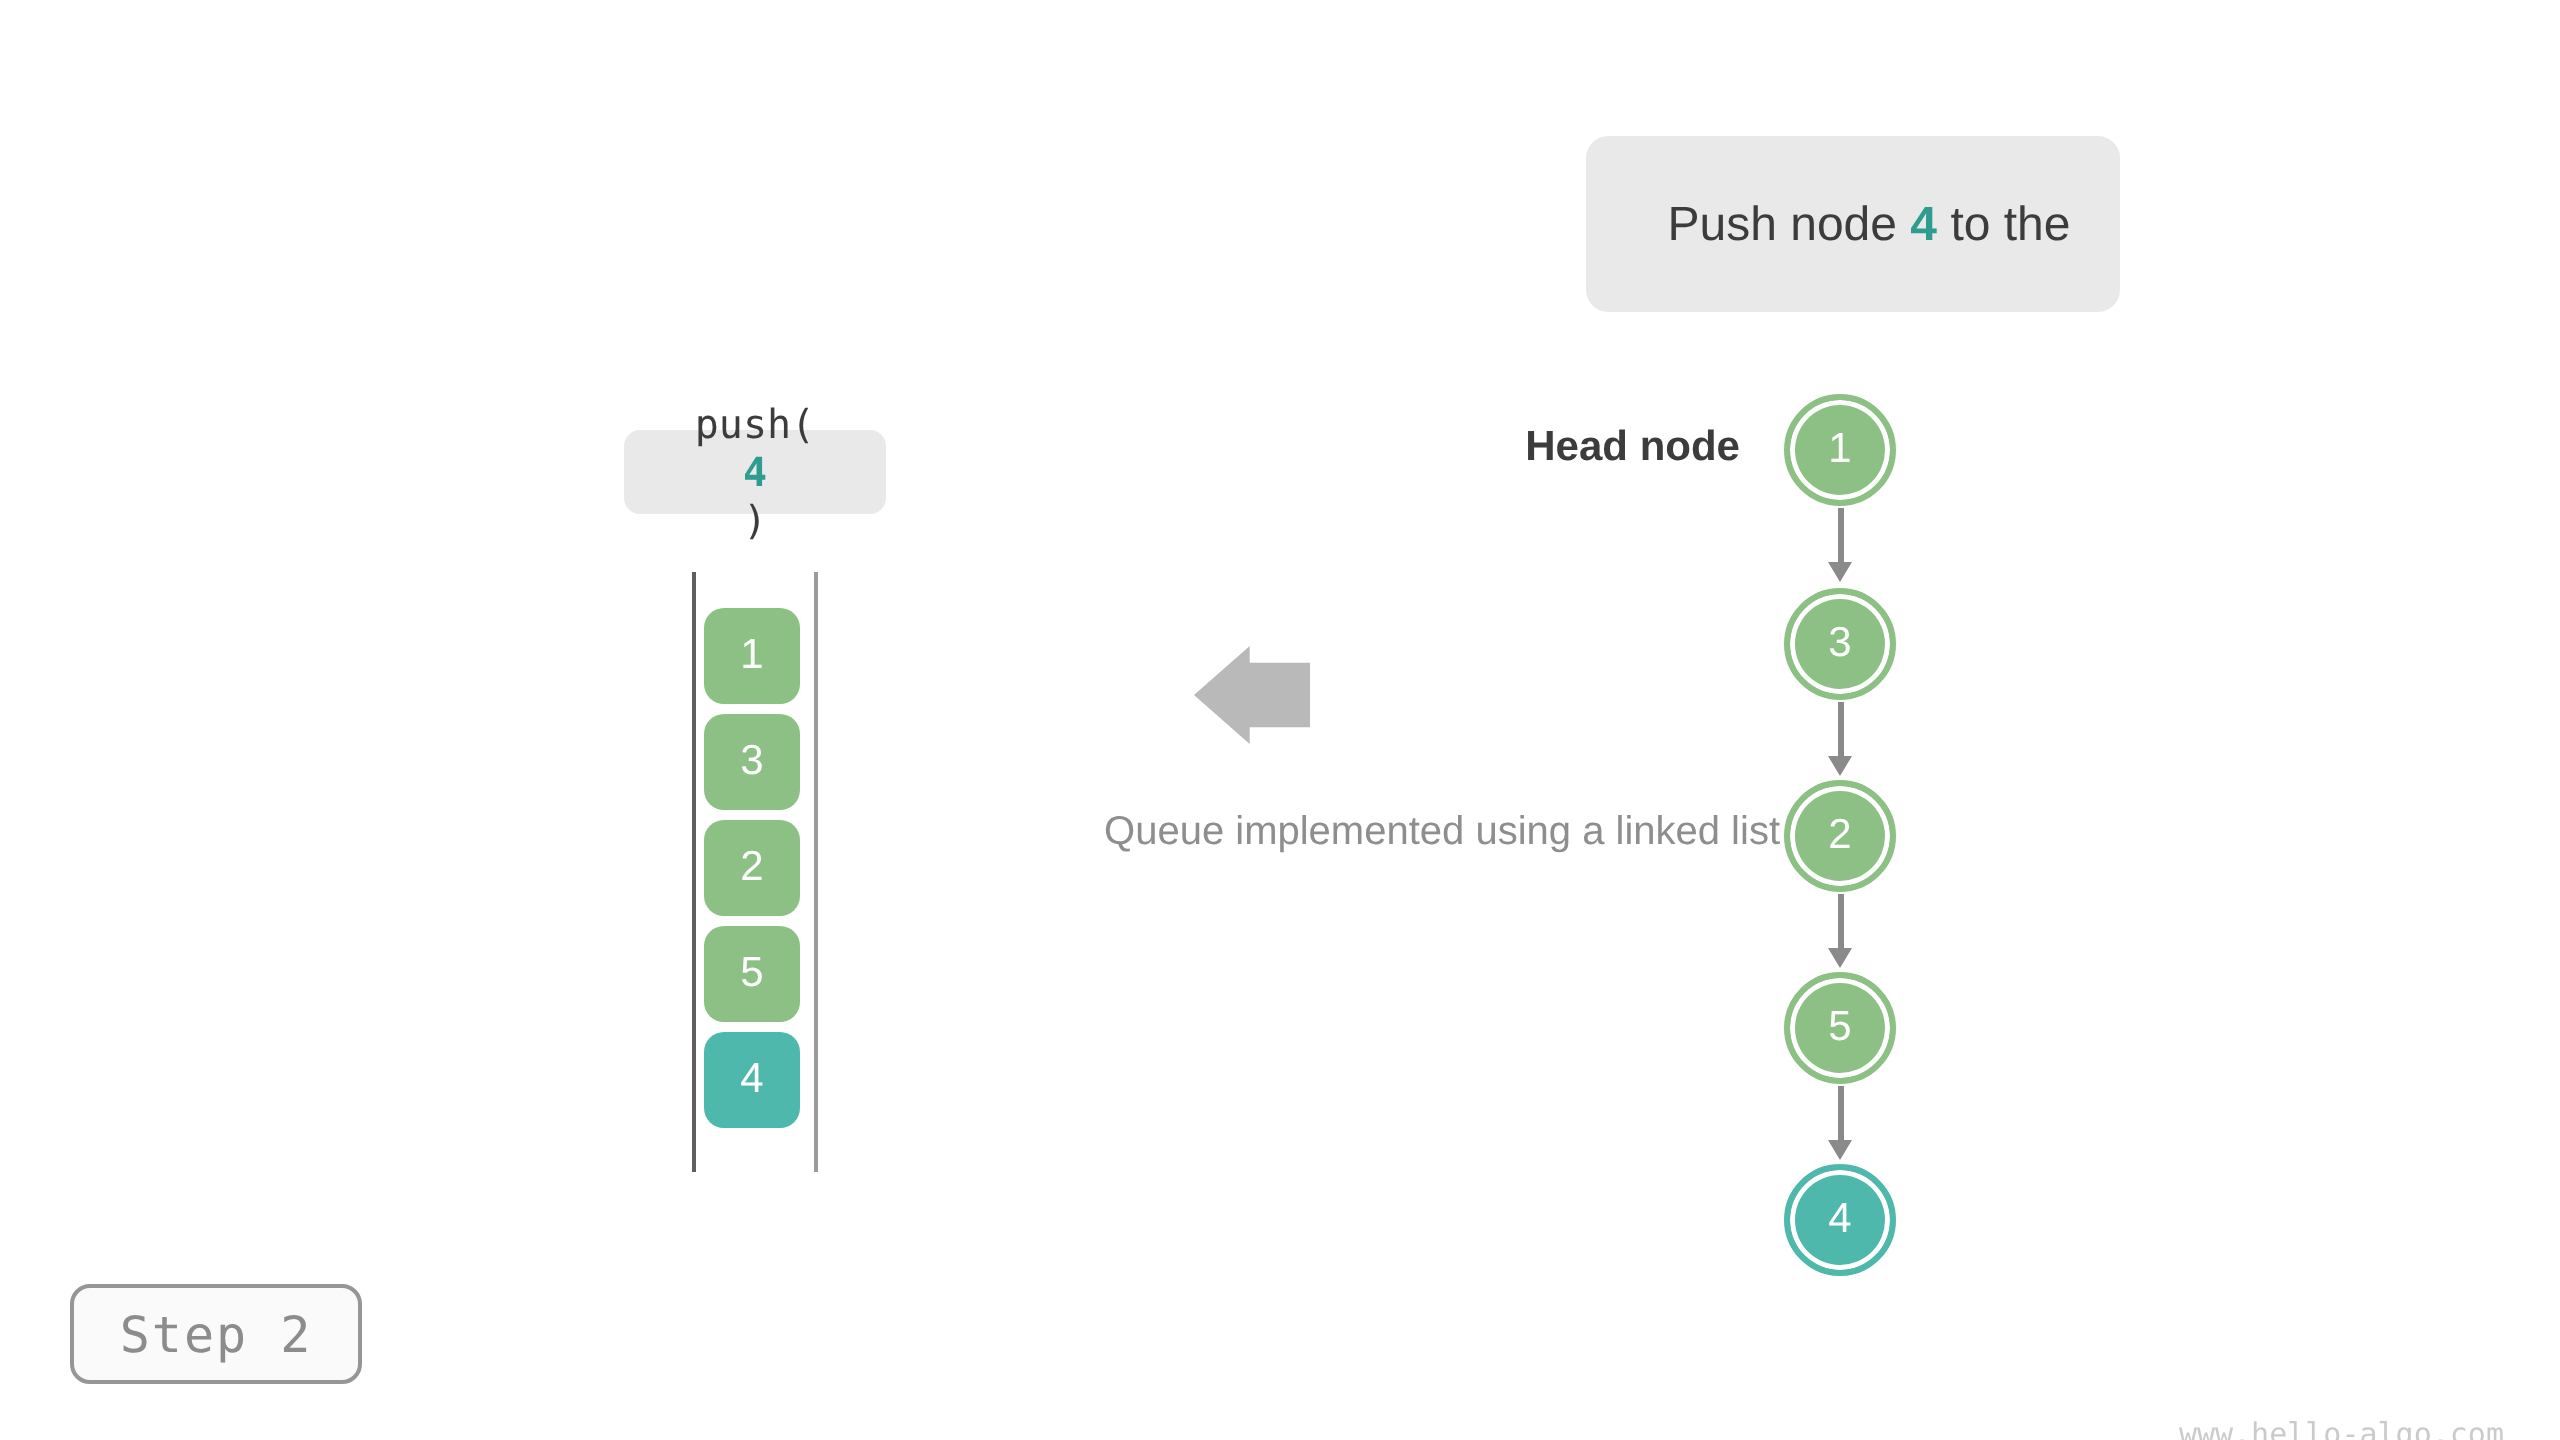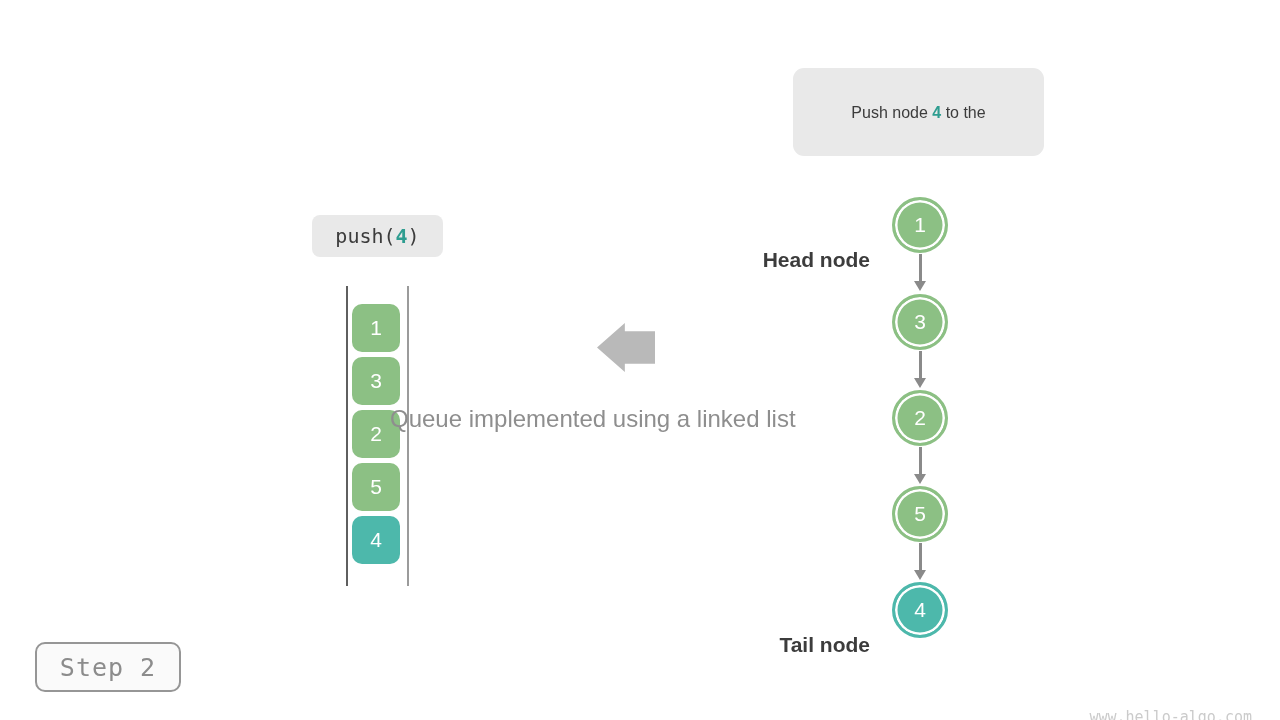--- a/index.html
+++ b/index.html
@@ -5,30 +5,30 @@
   html,body{margin:0;padding:0;background:#fff;}
   .canvas{
     position:relative; width:1280px; height:720px; background:#fff;
     font-family:"Liberation Sans", sans-serif; overflow:hidden;
   }
   
   .tip{
     position:absolute; left:793px; top:68px; width:251px; height:88px;
     background:var(--badge_bg); border-radius:11px;
     display:flex; flex-direction:column; justify-content:center; align-items:center;
-    font-size:16px; line-height:29px; color:var(--dark_text);
+    font-size:24px; line-height:29px; color:var(--dark_text);padding-left:16px;
   }
   .tip span{white-space:pre;}
   .hl{color:var(--accent_text); font-weight:bold;}
   
   .op{
     position:absolute; left:312px; top:215px; width:131px; height:42px;
     background:var(--badge_bg); border-radius:8px;
     display:flex; justify-content:center; align-items:center;
-    font-family:"DejaVu Sans Mono", monospace; font-size:20px; color:var(--dark_text);
+    font-family:"DejaVu Sans Mono", monospace; font-size:20px; color:var(--dark_text);flex-direction:column;
   }
   .op span{white-space:pre;}
   
   .wall{position:absolute; top:286px; width:2px; height:300px;}
   .wall-l{left:346px; background:var(--wall_left);}
   .wall-r{left:407px; background:var(--wall_right);}
   
   .sbox{
     position:absolute; left:352px; width:48px; height:48px; border-radius:10px;
     display:flex; justify-content:center; align-items:center;
@@ -37,41 +37,41 @@
   .bg-green{background:var(--green);}
   .bg-teal{background:var(--teal);}
   
   .block-arrow{
     position:absolute; left:597px; top:323px; width:58px; height:49px;
     background:var(--block_arrow);
     clip-path:polygon(0 50%, 48% 0, 48% 17%, 100% 17%, 100% 83%, 48% 83%, 48% 100%);
   }
   
   .caption{
-    position:absolute; left:390px; top:405px; width:500px; text-align:left;
-    font-size:24px; color:var(--caption_gray);
+    position:absolute; left:390px; top:405px; width:500px; text-align:right;
+    font-size:20px; color:var(--caption_gray);
   }
   
   .node{
     position:absolute; left:892px; width:50px; height:50px; border-radius:50%;
     border:3px solid var(--green); background:var(--green);
     box-shadow:inset 0 0 0 2.5px #fff;
     display:flex; justify-content:center; align-items:center;
     color:#fff; font-size:21px;
   }
   .node.teal{border-color:var(--teal); background:var(--teal);}
   .conn{position:absolute; left:919px; width:3px; background:var(--connector);}
   .ahead{
     position:absolute; left:914px; width:0; height:0;
     border-left:6.5px solid transparent; border-right:6.5px solid transparent;
     border-top:10px solid var(--connector);
   }
   .nlabel{
     position:absolute; left:640px; width:230px; text-align:right;
-    font-size:21px; font-weight:bold; color:var(--dark_text);margin-top:36px;
+    font-size:21px; font-weight:bold; color:var(--dark_text);
   }
   
   .step{
     position:absolute; left:35px; top:642px; width:146px; height:50px;
     background:var(--step_bg); border:2px solid var(--step_border); border-radius:10px;
     box-sizing:border-box;
     display:flex; justify-content:center; align-items:center;
     font-family:"DejaVu Sans Mono", monospace; font-weight:normal;
     font-size:25px; color:var(--step_text); letter-spacing:1px; white-space:pre;
   }
@@ -115,21 +115,20 @@
     </div>
   <div class="sbox bg-teal" style="top:516px">
       <span>4</span>
     </div>
 
   <div class="block-arrow"></div>
 
   <div class="caption">Queue implemented using a linked list</div>
 
   <div class="nlabel" style="top:212px">Head node</div>
-  <div class="nlabel" style="top:597px">Tail node</div>
 
   <div class="node" style="top:197px">
       <span>1</span>
     </div>
   <div class="node" style="top:294px">
       <span>3</span>
     </div>
   <div class="node" style="top:390px">
       <span>2</span>
     </div>

